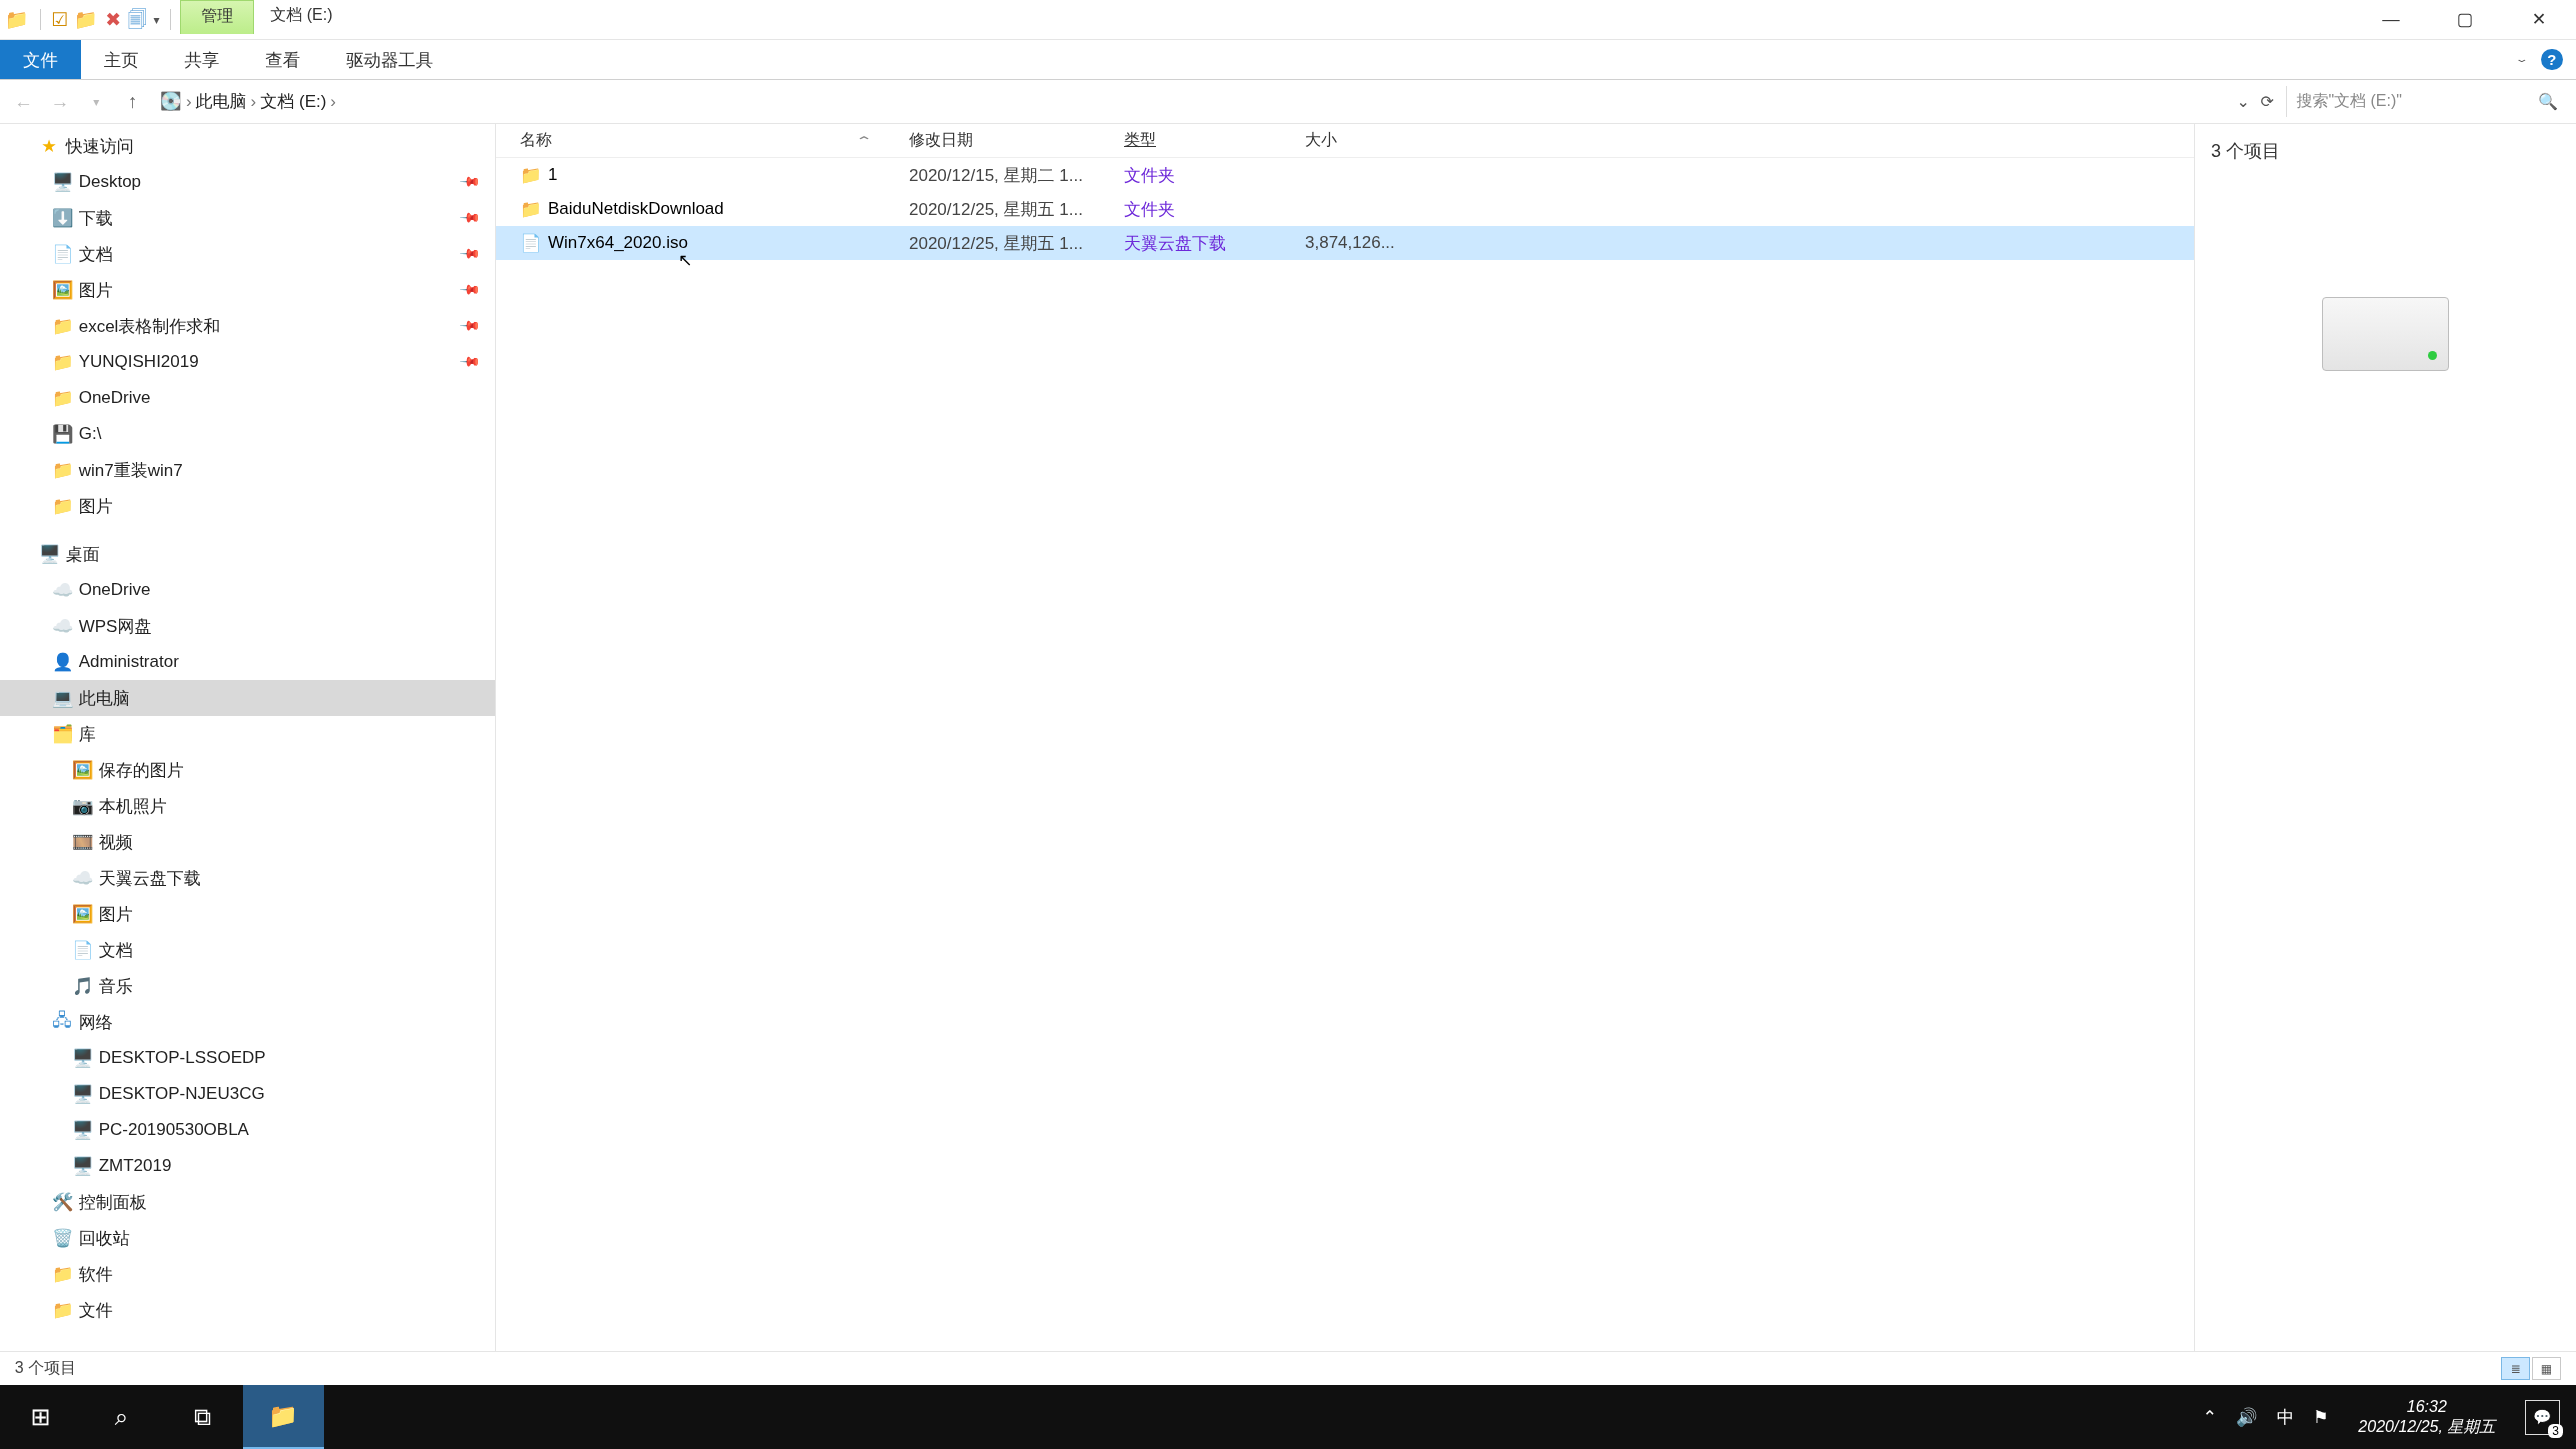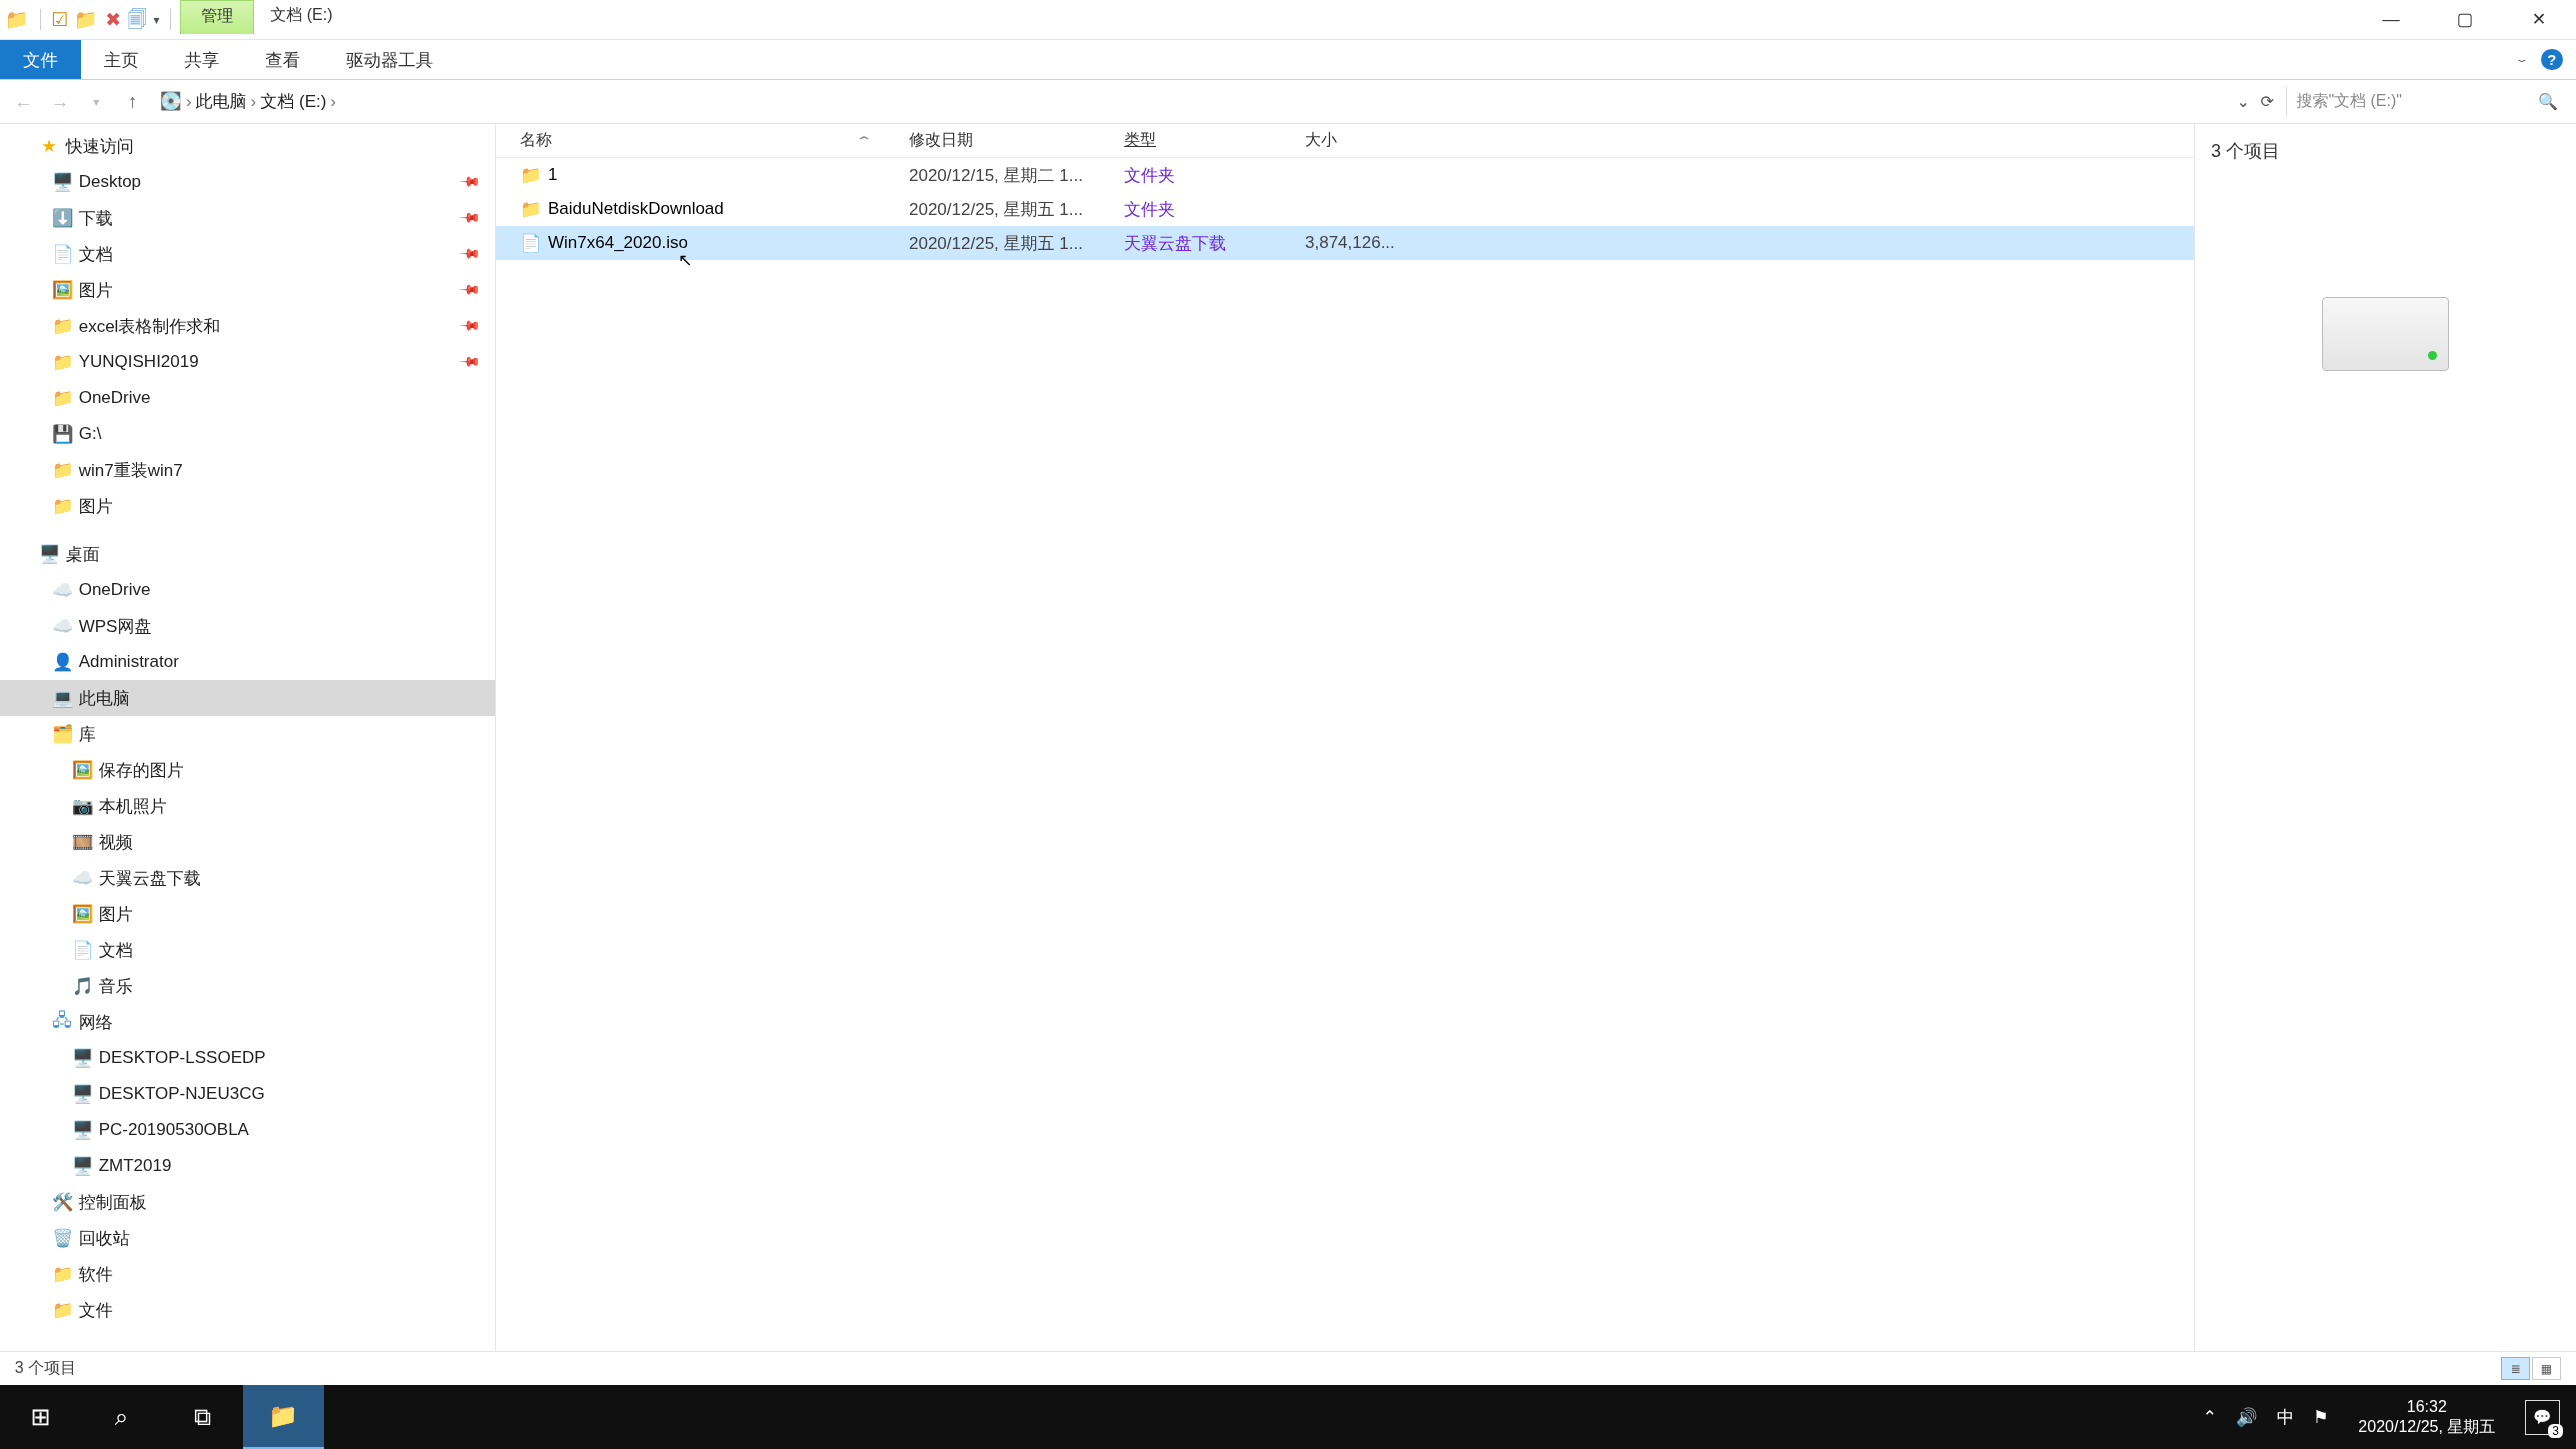--- a/index.html
+++ b/index.html
@@ -80,21 +80,21 @@
 .status { height:34px; border-top:0.7px solid #e5e5e5; display:flex; align-items:center; padding:0 14.8px; font-size:16px; color:#444; }
 .status .views { margin-left:auto; display:flex; gap:1.3px; }
 .status .vbtn { width:29.5px; height:23px; border:0.7px solid #c9c9c9; display:flex; align-items:center; justify-content:center; font-size:12px; color:#555; }
 .status .vbtn.active { background:#cce8ff; border-color:#7ab8e6; }
 
 
 .taskbar { height:64px; background:#101010; display:flex; align-items:center; color:#fff; }
 .taskbar .tb { width:81px; height:64px; display:flex; align-items:center; justify-content:center; font-size:24px; }
 .taskbar .tb.active { background:#2a5b87; border-bottom:2.7px solid #76b9ed; }
 .taskbar .tray { margin-left:auto; display:flex; align-items:center; gap:19px; padding:0 8px; font-size:17.4px; }
-.taskbar .clock { text-align:center; font-size:16px; line-height:1.25; padding:0 10.7px; }
+.taskbar .clock { text-align:center; font-size:16px; line-height:1.25; padding:0 10.7px;font-style:italic; }
 .taskbar .notif { width:35px; height:35px; border:1.3px solid #ddd; display:flex; align-items:center; justify-content:center; font-size:14.8px; position:relative; margin-right:8px; }
 .taskbar .notif .badge { position:absolute; bottom:-4px; right:-4px; background:#fff; color:#000; font-size:12px; padding:0 4px; border-radius:5.4px; }
 
 .folder-ico { color:#f8c146; }
 .file-ico { color:#999; }
 .star-ico { color:#f5b301; }
 .monitor-ico { color:#3a8dd0; }
 .cloud-ico { color:#2a7bc2; }
 .net-ico { color:#3a8dd0; }
 .cursor { position:fixed; font-size:17.4px; color:#000; pointer-events:none; }

